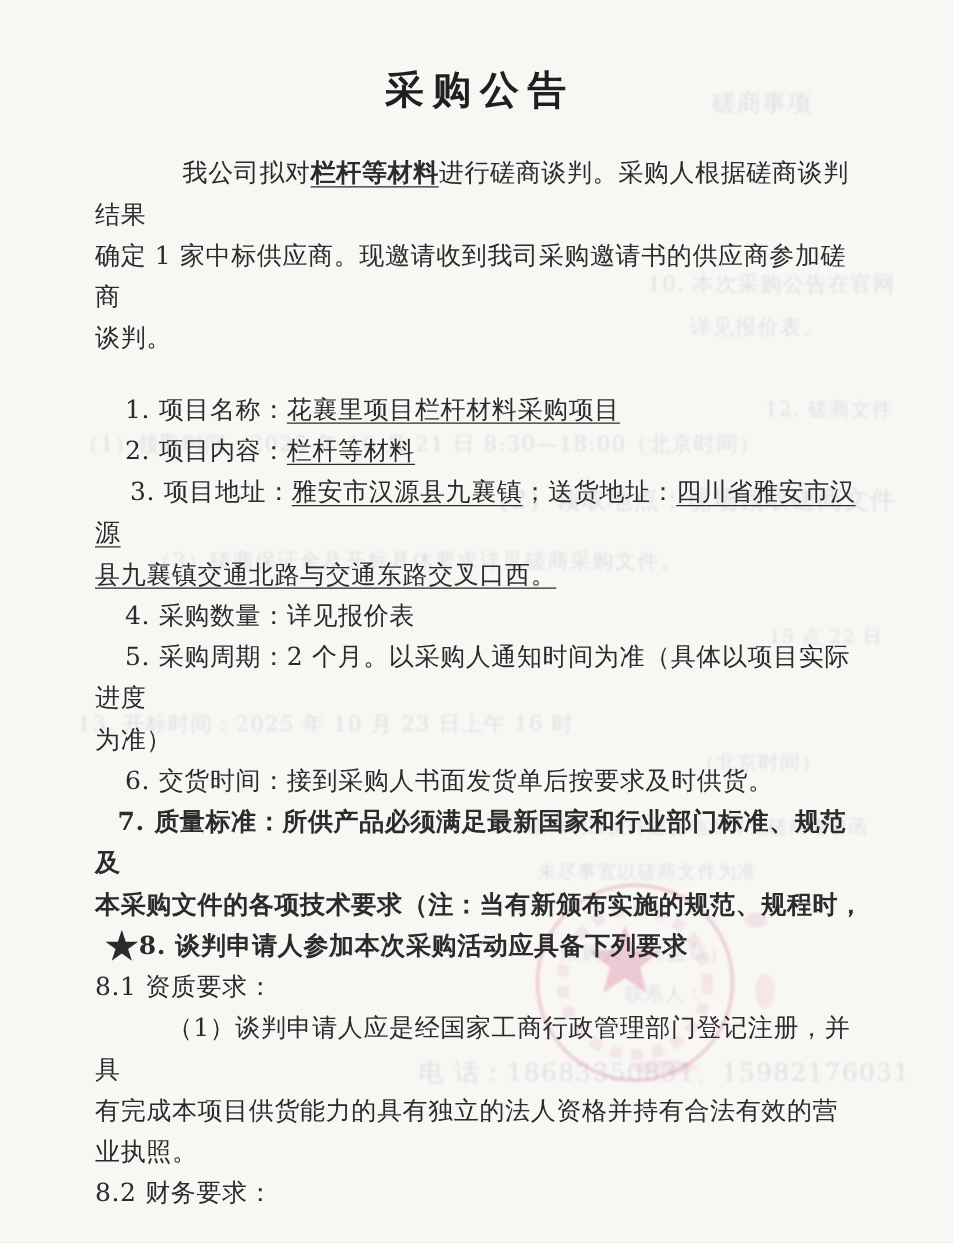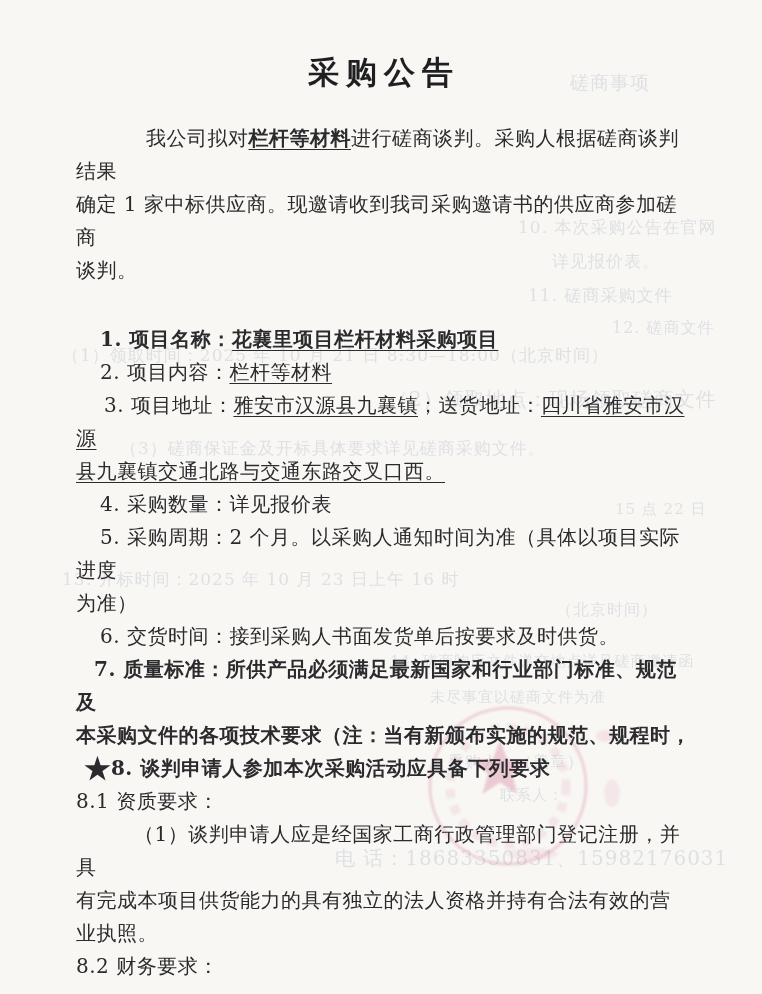--- a/index.html
+++ b/index.html
@@ -46,21 +46,21 @@
     margin-top:52px;
     line-height:40px;
   }
   .blk{
     font-size:20px;
     line-height:33px;
     letter-spacing:.5px;
     color:var(--ink);
   }
   .intro{margin-top:30px;text-indent:70px;}
-  .gap-top{margin-top:36px;font-weight:bold;}
+  .gap-top{margin-top:24px;}
   .ind-8{text-indent:8px;}
   .ind-18{text-indent:18px;}
   .ind-24{text-indent:24px;}
   .ind-28{text-indent:28px;}
   .ind-58{text-indent:58px;}
   .bold{font-weight:bold;}
   .blk span.u{
     text-decoration:underline;
     text-underline-offset:4px;
     text-decoration-thickness:1px;
@@ -75,21 +75,20 @@
 </style>
 </head>
 <body>
 
 <div class="page">
 
   <div class="bleed-layer">
     <div class="bleed" style="left:570px;top:70px;font-size:19px">磋商事项</div>
     <div class="bleed" style="left:518px;top:216px;font-size:17px">10. 本次采购公告在官网</div>
     <div class="bleed" style="left:552px;top:250px;font-size:17px">详见报价表。</div>
-    <div class="bleed" style="left:528px;top:284px;font-size:17px">11. 磋商采购文件</div>
     <div class="bleed" style="left:612px;top:318px;font-size:16px">12. 磋商文件</div>
     <div class="bleed" style="left:62px;top:344px;font-size:17px">（1）领取时间：2025 年 10 月 21 日 8:30—18:00（北京时间）</div>
     <div class="bleed" style="left:388px;top:386px;font-size:20px">（2）领取地点：现场领取磋商文件</div>
     <div class="bleed" style="left:120px;top:437px;font-size:17px">（3）磋商保证金及开标具体要求详见磋商采购文件。</div>
     <div class="bleed" style="left:615px;top:500px;font-size:15px">15 点 22 日</div>
     <div class="bleed" style="left:62px;top:568px;font-size:17px">13. 开标时间：2025 年 10 月 23 日上午 16 时</div>
     <div class="bleed" style="left:556px;top:600px;font-size:16px">（北京时间）</div>
     <div class="bleed" style="left:390px;top:652px;font-size:15px">14. 磋商响应文件递交地点详见磋商邀请函</div>
     <div class="bleed" style="left:430px;top:688px;font-size:15px">未尽事宜以磋商文件为准</div>
     <div class="bleed" style="left:448px;top:752px;font-size:16px">采购人：（盖章）</div>

